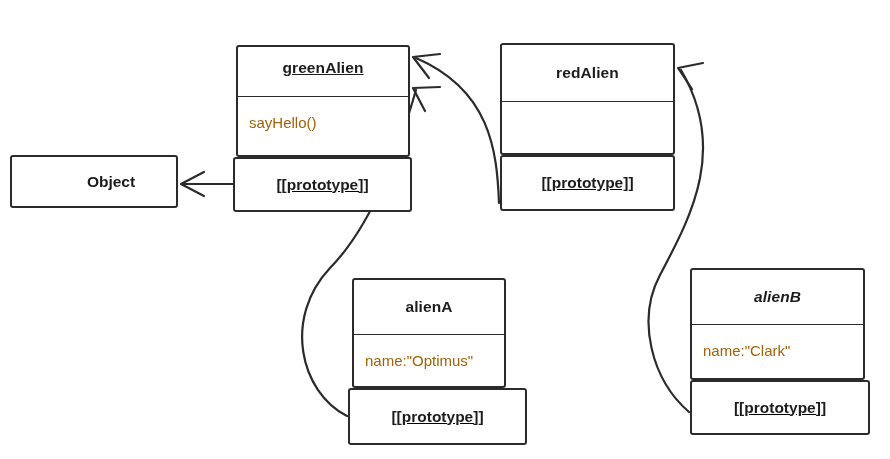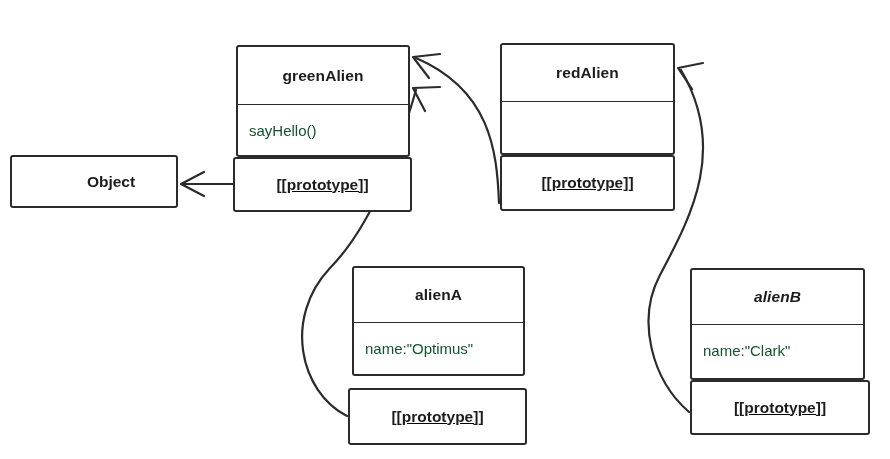--- a/index.html
+++ b/index.html
@@ -63,21 +63,21 @@
   .node-divider {
     width: 100%;
     height: 0;
     border-top: 1.6px solid #2b2b2b;
   }
   .node-member {
     box-sizing: border-box;
     width: 100%;
     text-align: left;
     font-size: 15px;
-    color: #14532d;
+    color: #a16207;
     padding-left: 11px;
   }
   .proto-box {
     position: absolute;
     box-sizing: border-box;
     background: #ffffff;
     border: 2.4px solid #2b2b2b;
     border-radius: 3px;
     display: flex;
     align-items: center;
@@ -103,32 +103,32 @@
   .simple-label {
     font-weight: bold;
     font-size: 15.5px;
     color: #1c1c1c;
   }
 
   
   #node-object      { left: 10px;  top: 155px; width: 168px; height: 53px; }
 
   #green-main       { left: 236px; top: 45px;  width: 174px; height: 112px; }
-  #green-title      { padding-top: 20px; }
+  #green-title      { padding-top: 12px; text-decoration: underline; }
   #green-divider    { margin-top: 19px; }
   #green-member     { padding-top: 17px; }
   #green-proto      { left: 233px; top: 157px; width: 179px; height: 55px; }
 
   #red-main         { left: 500px; top: 43px;  width: 175px; height: 112px; }
   #red-title        { padding-top: 19px; }
   #red-divider      { margin-top: 19px; }
   #red-member       { padding-top: 17px; }
   #red-proto        { left: 500px; top: 155px; width: 175px; height: 56px; }
 
-  #alienA-main      { left: 352px; top: 266px; width: 173px; height: 110px; }
+  #alienA-main      { left: 352px; top: 278px; width: 154px; height: 110px; }
   #alienA-title     { padding-top: 18px; }
   #alienA-divider   { margin-top: 18px; }
   #alienA-member    { padding-top: 17px; }
   #alienA-proto     { left: 348px; top: 388px; width: 179px; height: 57px; }
 
   #alienB-main      { left: 690px; top: 268px; width: 175px; height: 112px; }
   #alienB-title     { padding-top: 18px; font-style: italic; }
   #alienB-divider   { margin-top: 18px; }
   #alienB-member    { padding-top: 17px; }
   #alienB-proto     { left: 690px; top: 380px; width: 180px; height: 55px; }

